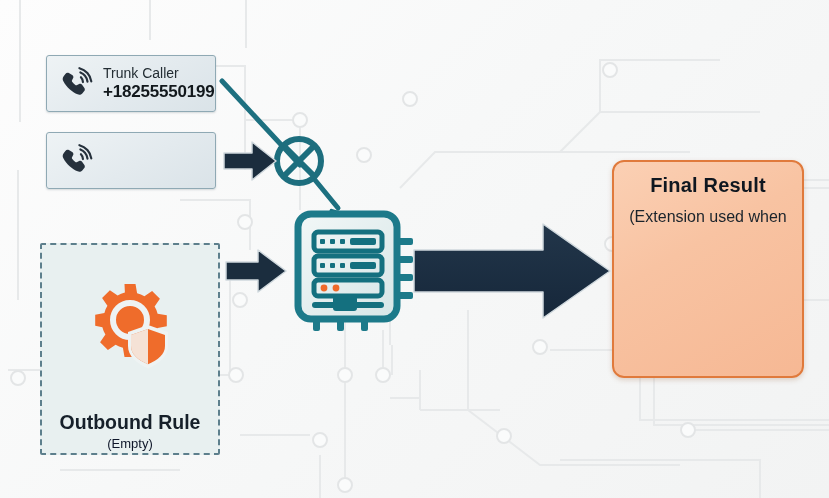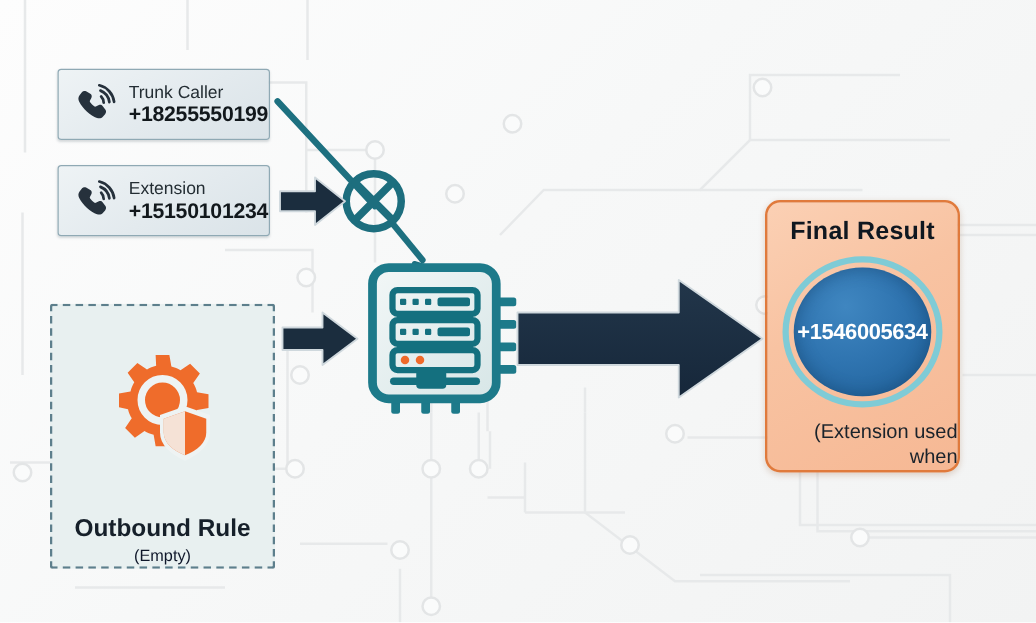--- a/index.html
+++ b/index.html
@@ -165,48 +165,38 @@
 
   <div class="card phone-box" style="left:46px;top:132px;width:170px;height:57px;">
     <span class="phone-ico">
       <svg viewBox="0 0 40 40" width="38" height="38" xmlns="http://www.w3.org/2000/svg">
         <path d="M12.5 8.5c-1.4-.7-2.8-.2-3.7.9L7 11.8c-1.2 1.5-1.3 3.5-.3 5.4 1.6 3 4 6 6.6 8.4 2.6 2.4 5.6 4.3 8.4 5.3 1.9.7 3.7.3 4.9-1l1.9-2.2c.9-1 1.1-2.5.3-3.6l-2.4-3.2c-.7-1-2-1.3-3.1-.8l-2.6 1.2c-.5.2-1 .1-1.4-.2-1.2-1-2.4-2.1-3.4-3.4-.3-.4-.4-.9-.2-1.3l1.3-2.6c.5-1 .3-2.3-.6-3.1z" fill="#26313c"></path>
         <path d="M25.2 12.8a7.4 7.4 0 0 1 2.1 5.2" stroke="#26313c" stroke-width="2.3" fill="none" stroke-linecap="round"></path>
         <path d="M24.6 7.9a12.1 12.1 0 0 1 7.5 9.6" stroke="#26313c" stroke-width="2.3" fill="none" stroke-linecap="round"></path>
         <path d="M23.6 3.4a16.6 16.6 0 0 1 12.5 13.9" stroke="#26313c" stroke-width="2.3" fill="none" stroke-linecap="round"></path>
       </svg>
     </span>
-    <span class="phone-txt">
-      <span class="phone-label">Extension</span>
-      <span class="phone-num">+15150101234</span>
-    </span>
   </div>
 
   <div class="card dashed-panel" style="left:40px;top:243px;width:180px;height:212px;">
     <span class="gear-wrap">
       <svg viewBox="0 0 100 100" width="100" height="100" xmlns="http://www.w3.org/2000/svg">
         <path d="M44.5 5h11l1.6 9.2c2.6.6 5.1 1.6 7.3 3l7.7-5.3 7.8 7.8-5.3 7.7c1.4 2.2 2.4 4.7 3 7.3l9.2 1.6v11l-9.2 1.6c-.6 2.6-1.6 5.1-3 7.3l5.3 7.7-7.8 7.8-7.7-5.3c-2.2 1.4-4.7 2.4-7.3 3L55.5 78h-11l-1.6-9.2c-2.6-.6-5.1-1.6-7.3-3l-7.7 5.3-7.8-7.8 5.3-7.7c-1.4-2.2-2.4-4.7-3-7.3L15.2 46.7v-11l9.2-1.6c.6-2.6 1.6-5.1 3-7.3l-5.3-7.7 7.8-7.8 7.7 5.3c2.2-1.4 4.7-2.4 7.3-3z" fill="#ef6c2b"></path>
         <circle cx="50" cy="41" r="17" fill="none" stroke="#eef3f3" stroke-width="6"></circle>
         <path d="M68 46 L88 53 v14c0 10-8.5 17.5-20 22.5C56.5 84.5 48 77 48 67V53z" fill="#eef3f3"></path>
         <path d="M68 50 L85 56 v11c0 8-6.8 14-17 18.2C57.8 81 51 75 51 67V56z" fill="#ef6c2b"></path>
         <path d="M68 50 v35.2 C57.8 81 51 75 51 67V56z" fill="#f6f7f4" opacity=".85"></path>
       </svg>
     </span>
     <span class="rule-title">Outbound Rule</span>
     <span class="rule-sub">(Empty)</span>
   </div>
 
-  <div class="card result-panel" style="left:612px;top:160px;width:156px;height:218px;">
+  <div class="card result-panel" style="left:612px;top:160px;width:192px;height:218px;">
     <span class="result-title">Final Result</span>
-    <span class="result-circle-wrap">
-      <span class="result-ring"></span>
-      <span class="result-disc">
-        <span class="result-num">+1546005634</span>
-      </span>
-    </span>
     <span class="result-note">
       <span>(Extension used when</span><br>
     </span>
   </div>
 
   <svg id="overlay" viewBox="0 0 829 498" xmlns="http://www.w3.org/2000/svg">
 
     <defs>
       <linearGradient id="serverBody" x1="0" y1="0" x2="1" y2="1">
         <stop offset="0%" stop-color="#f2f7f7"></stop>

